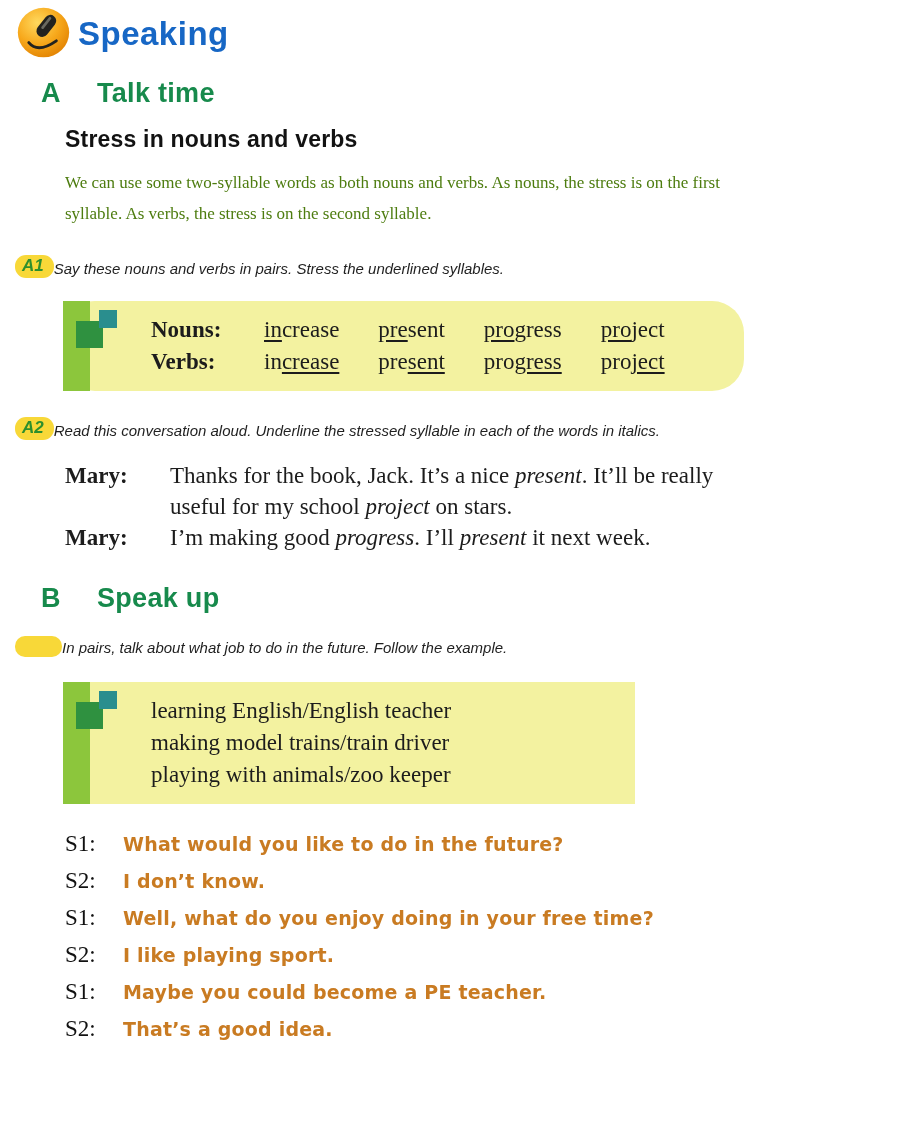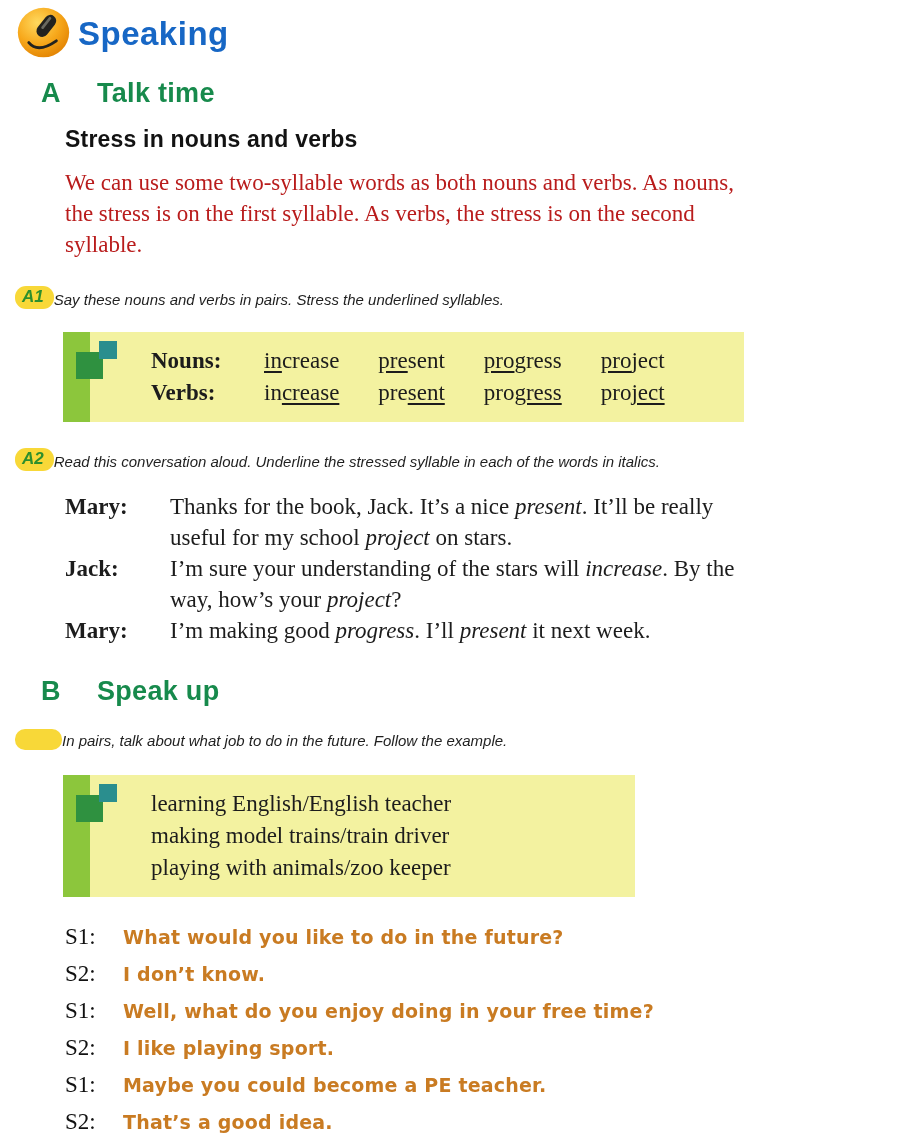--- a/index.html
+++ b/index.html
@@ -27,21 +27,21 @@
   .sec-letter { width: 56px; flex: 0 0 56px; }
 
   .subtitle {
     margin: 17px 0 0 50px; font-size: 23px; font-weight: 700; color: #121212;
     letter-spacing: 0.2px;
   }
 
   .intro {
     margin: 14px 0 0 50px; max-width: 832px;
     font-family: "Liberation Serif", serif;
-    font-size: 23px; line-height: 31px; color: #b91c1c;
+    font-size: 17px; line-height: 31px; color: #4d7c0f;
   }
 
   
   .exercise-head { display: flex; align-items: flex-start; margin: 24px 0 0 0; }
   .badge {
     flex: 0 0 auto; margin-top: 2px;
     background: #f8d838; color: #2d8f2d;
     font-weight: 700; font-style: italic; font-size: 17px;
     padding: 1px 10px 2px 7px; border-radius: 11px;
   }
@@ -49,21 +49,21 @@
     flex: 0 0 auto; width: 47px; height: 21px; margin-top: 4px;
     background: #f8d838; border-radius: 10px;
   }
   .instr {
     margin: 2px 0 0 0; font-style: italic; font-size: 15px;
     line-height: 28px; color: #1f1f1f; max-width: 828px;
   }
 
   
   .ybox { display: flex; margin-left: 48px; background: #f3f2a0; position: relative; }
-  .a1box { width: 681px; margin-top: 18px; }
+  .a1box { width: 681px; margin-top: 18px; border-radius: 32px; }
   .bbox  { width: 572px; margin-top: 20px; }
   .bar { position: relative; flex: 0 0 27px; width: 27px; background: #8cc63c; }
   .sq-green { position: absolute; left: 13px; top: 20px; width: 27px; height: 27px; background: #2f9140; }
   .sq-teal  { position: absolute; left: 36px; top: 9px;  width: 18px; height: 18px; background: #2a8e8e; }
   .ybox-content {
     padding: 13px 10px 13px 61px;
     font-family: "Liberation Serif", serif; font-size: 23px; color: #1c1c1c;
   }
   .word-row { display: flex; gap: 39px; line-height: 32px; }
   .row-label { font-weight: 700; width: 74px; flex: 0 0 74px; }
@@ -161,24 +161,20 @@
       <span class="badge">A2</span>
       <p class="instr">Read this conversation aloud. Underline the stressed syllable in each of the words in italics.</p>
     </div>
 
     <div class="conversation">
         <div class="dlg-row">
           <span class="dlg-speaker">Mary:</span>
           <div class="dlg-text">Thanks for the book, Jack. It’s a nice <em>present</em>. It’ll be really useful for my school <em>project</em> on stars.</div>
         </div>
         <div class="dlg-row">
-          <span class="dlg-speaker">Jack:</span>
-          <div class="dlg-text">I’m sure your understanding of the stars will <em>increase</em>. By the way, how’s your <em>project</em>?</div>
-        </div>
-        <div class="dlg-row">
           <span class="dlg-speaker">Mary:</span>
           <div class="dlg-text">I’m making good <em>progress</em>. I’ll <em>present</em> it next week.</div>
         </div>
       </div>
   </section>
 
   <section>
     <h2 class="sec-head" style="margin-top:30px;">
       <span class="sec-letter">B</span>
       <span>Speak up</span>

